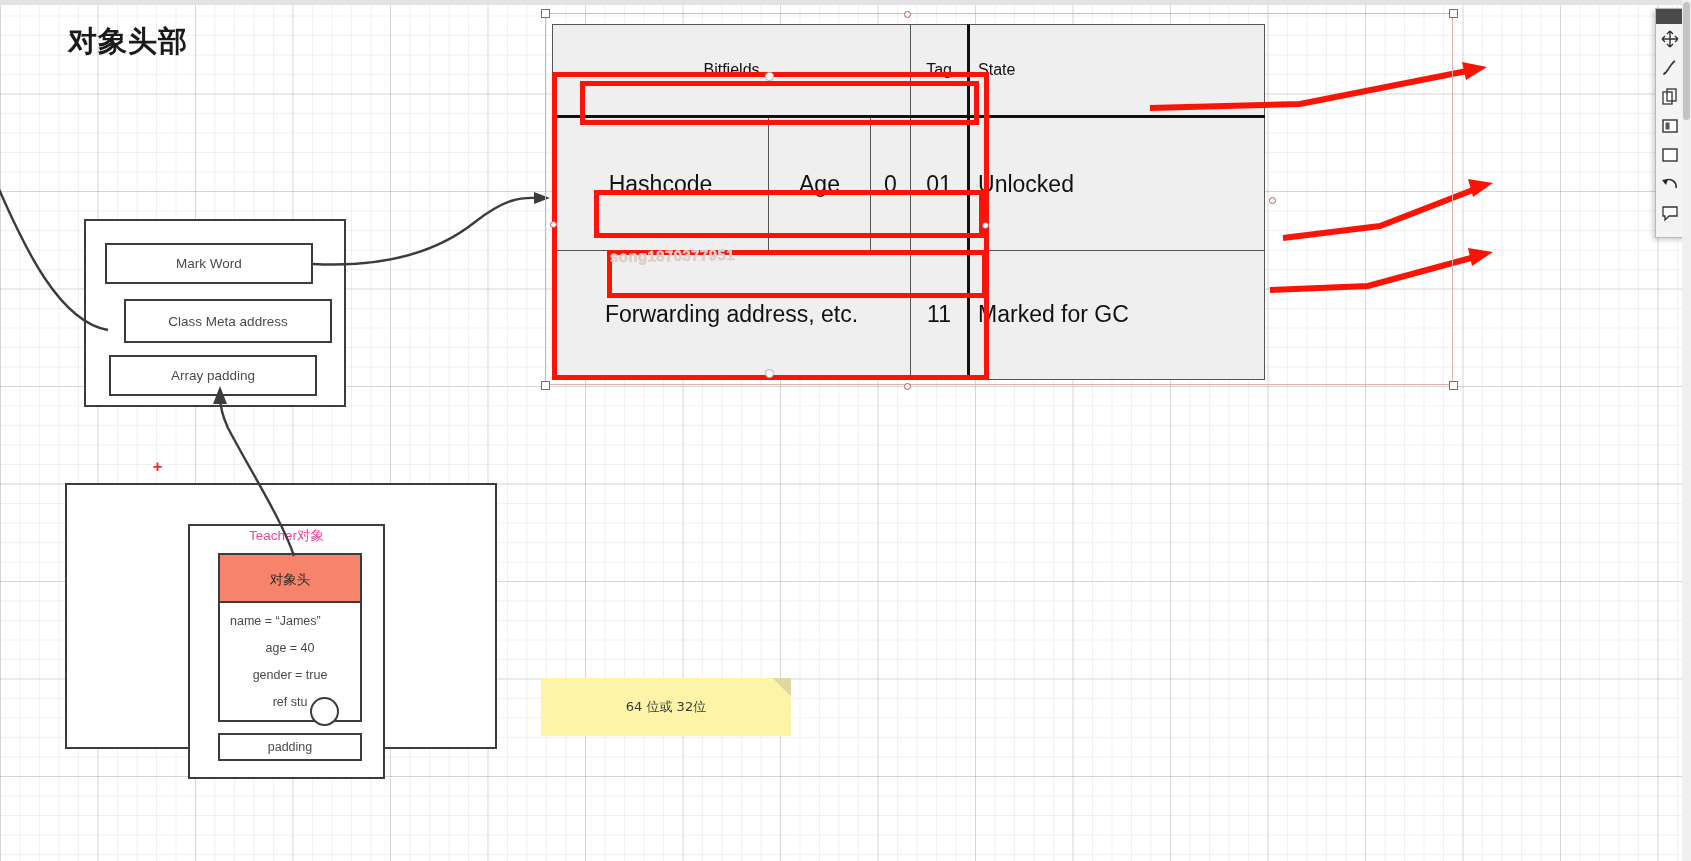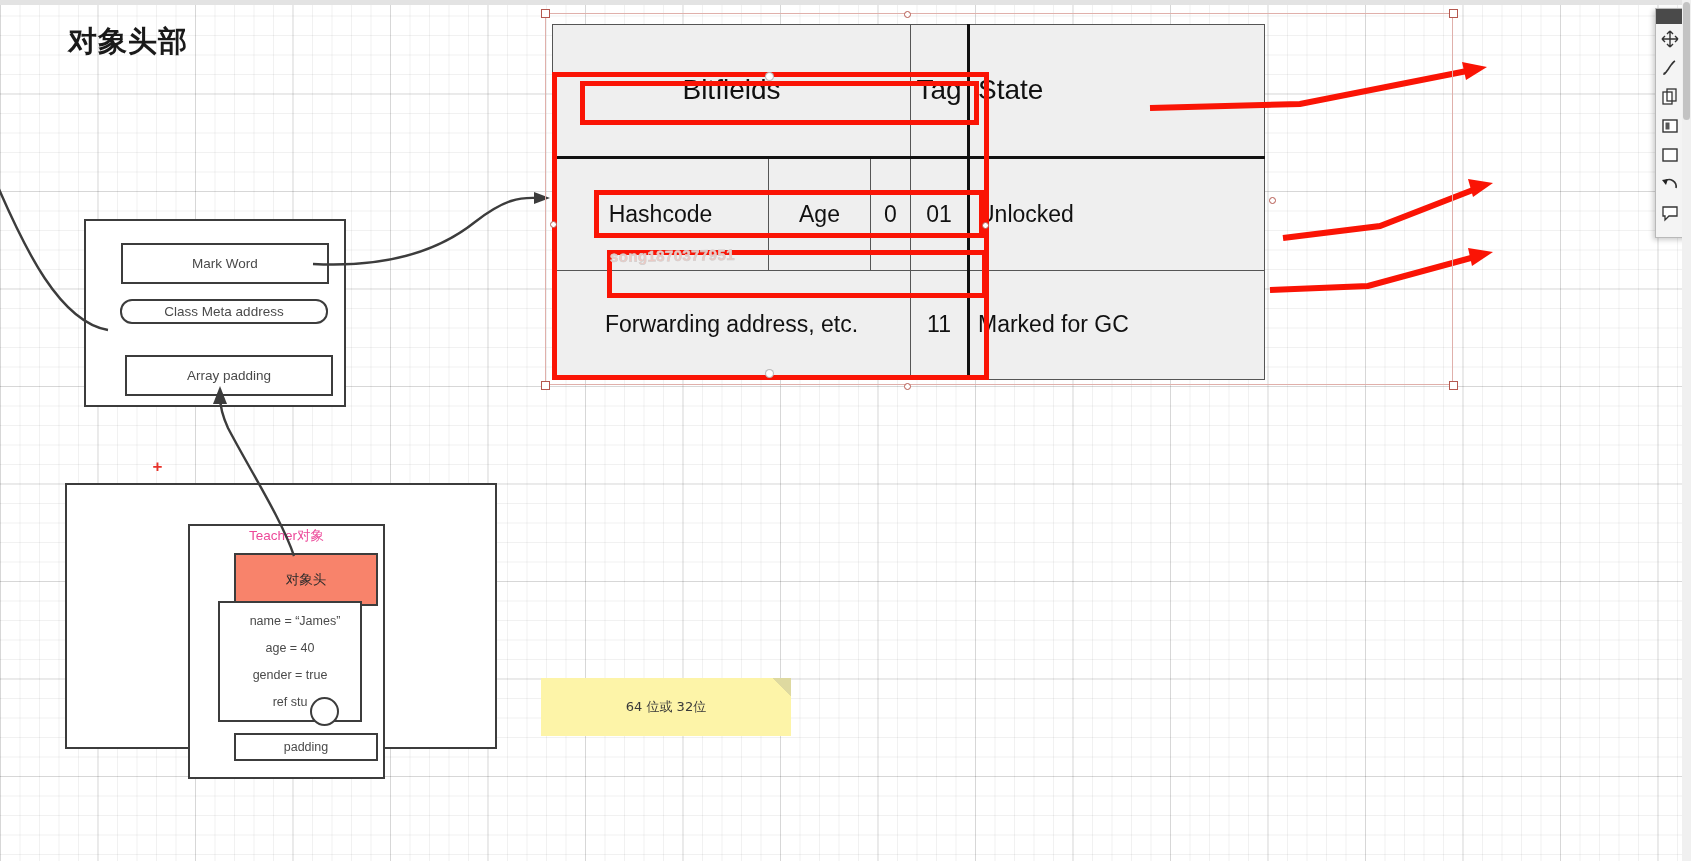--- a/index.html
+++ b/index.html
@@ -27,25 +27,25 @@
     letter-spacing:1px;white-space:nowrap;
   }
   #page-title{left:68px;top:22px;font-size:29px;}
   #heap-title{left:74px;top:487px;font-size:25px;}
 
   
   .box{position:absolute;box-sizing:border-box;background:#fff;border:2px solid #3c3c3c;}
   .box-lbl{
     position:absolute;display:flex;align-items:center;justify-content:center;
     box-sizing:border-box;background:#fff;border:2px solid #3c3c3c;
-    font-size:13.5px;color:#4a4a4a;white-space:nowrap;margin-left:16px;
+    font-size:13.5px;color:#4a4a4a;white-space:nowrap;
   }
   #oh-outer{left:84px;top:219px;width:262px;height:188px;}
   #oh-mark   {left:105px;top:243px;width:208px;height:41px;}
-  #oh-class  {left:104px;top:299px;width:208px;height:25px;border-radius:12px;}
+  #oh-class  {left:124px;top:299px;width:208px;height:44px;}
   #oh-array  {left:109px;top:355px;width:208px;height:41px;}
 
   
   #heap-outer{left:65px;top:483px;width:432px;height:266px;}
   #teacher-outer{left:188px;top:524px;width:197px;height:255px;background:#fff;}
   #teacher-label{
     position:absolute;left:188px;top:527px;width:197px;text-align:center;
     font-size:13.5px;color:#ec4899;
   }
   #obj-head{
@@ -56,21 +56,21 @@
   }
   #fields-box{
     position:absolute;left:218px;top:601px;width:144px;height:121px;
     box-sizing:border-box;background:#fff;border:2px solid #3c3c3c;
     display:flex;flex-direction:column;justify-content:space-around;
     padding:4px 0 4px 0;
   }
   #fields-box .fld{
     font-size:12.5px;color:#4a4a4a;text-align:center;white-space:nowrap;
   }
-  #fields-box .fld.f0{text-align:center;padding-left:10px;}
+  #fields-box .fld.f0{text-align:left;padding-left:10px;}
   #ref-circle{
     position:absolute;left:310px;top:697px;width:25px;height:25px;
     border:2px solid #3c3c3c;border-radius:50%;background:#fff;
   }
   #padding-box{left:218px;top:733px;width:144px;height:28px;font-size:12.5px;color:#4a4a4a;}
 
   
   #plus-marker{
     position:absolute;left:150px;top:459px;width:15px;height:15px;color:#e8322a;
     font-size:17px;line-height:15px;text-align:center;font-weight:bold;
@@ -94,21 +94,21 @@
   #tbl{
     border-collapse:collapse;width:712px;height:356px;table-layout:fixed;
     font-family:"Liberation Sans","DejaVu Sans",sans-serif;
   }
   #tbl td{
     border:1.5px solid #555;background:#efefef;color:#111;
     font-size:23px;text-align:center;vertical-align:middle;padding:0;
     white-space:nowrap;
   }
   #tbl td.state{text-align:left;padding-left:8px;border-left:3px solid #111;margin-top:37px;}
-  #tbl tr.hdr td{font-size:28px;border-bottom:3px solid #111;}
+  #tbl tr.hdr td{font-size:16px;border-bottom:3px solid #111;}
   .c-bf1{width:216px;} .c-bf2{width:102px;} .c-bf3{width:40px;}
   .c-tag{width:58px;} .c-state{width:296px;}
 
   
   .redrect{position:absolute;border:5px solid #fa1405;box-sizing:border-box;}
   #red-outer  {left:552px;top:72px;width:437px;height:308px;}
   #red-row1   {left:580px;top:81px;width:399px;height:44px;}
   #red-row3   {left:594px;top:190px;width:390px;height:48px;}
   #red-row4   {left:607px;top:250px;width:380px;height:48px;}
 

